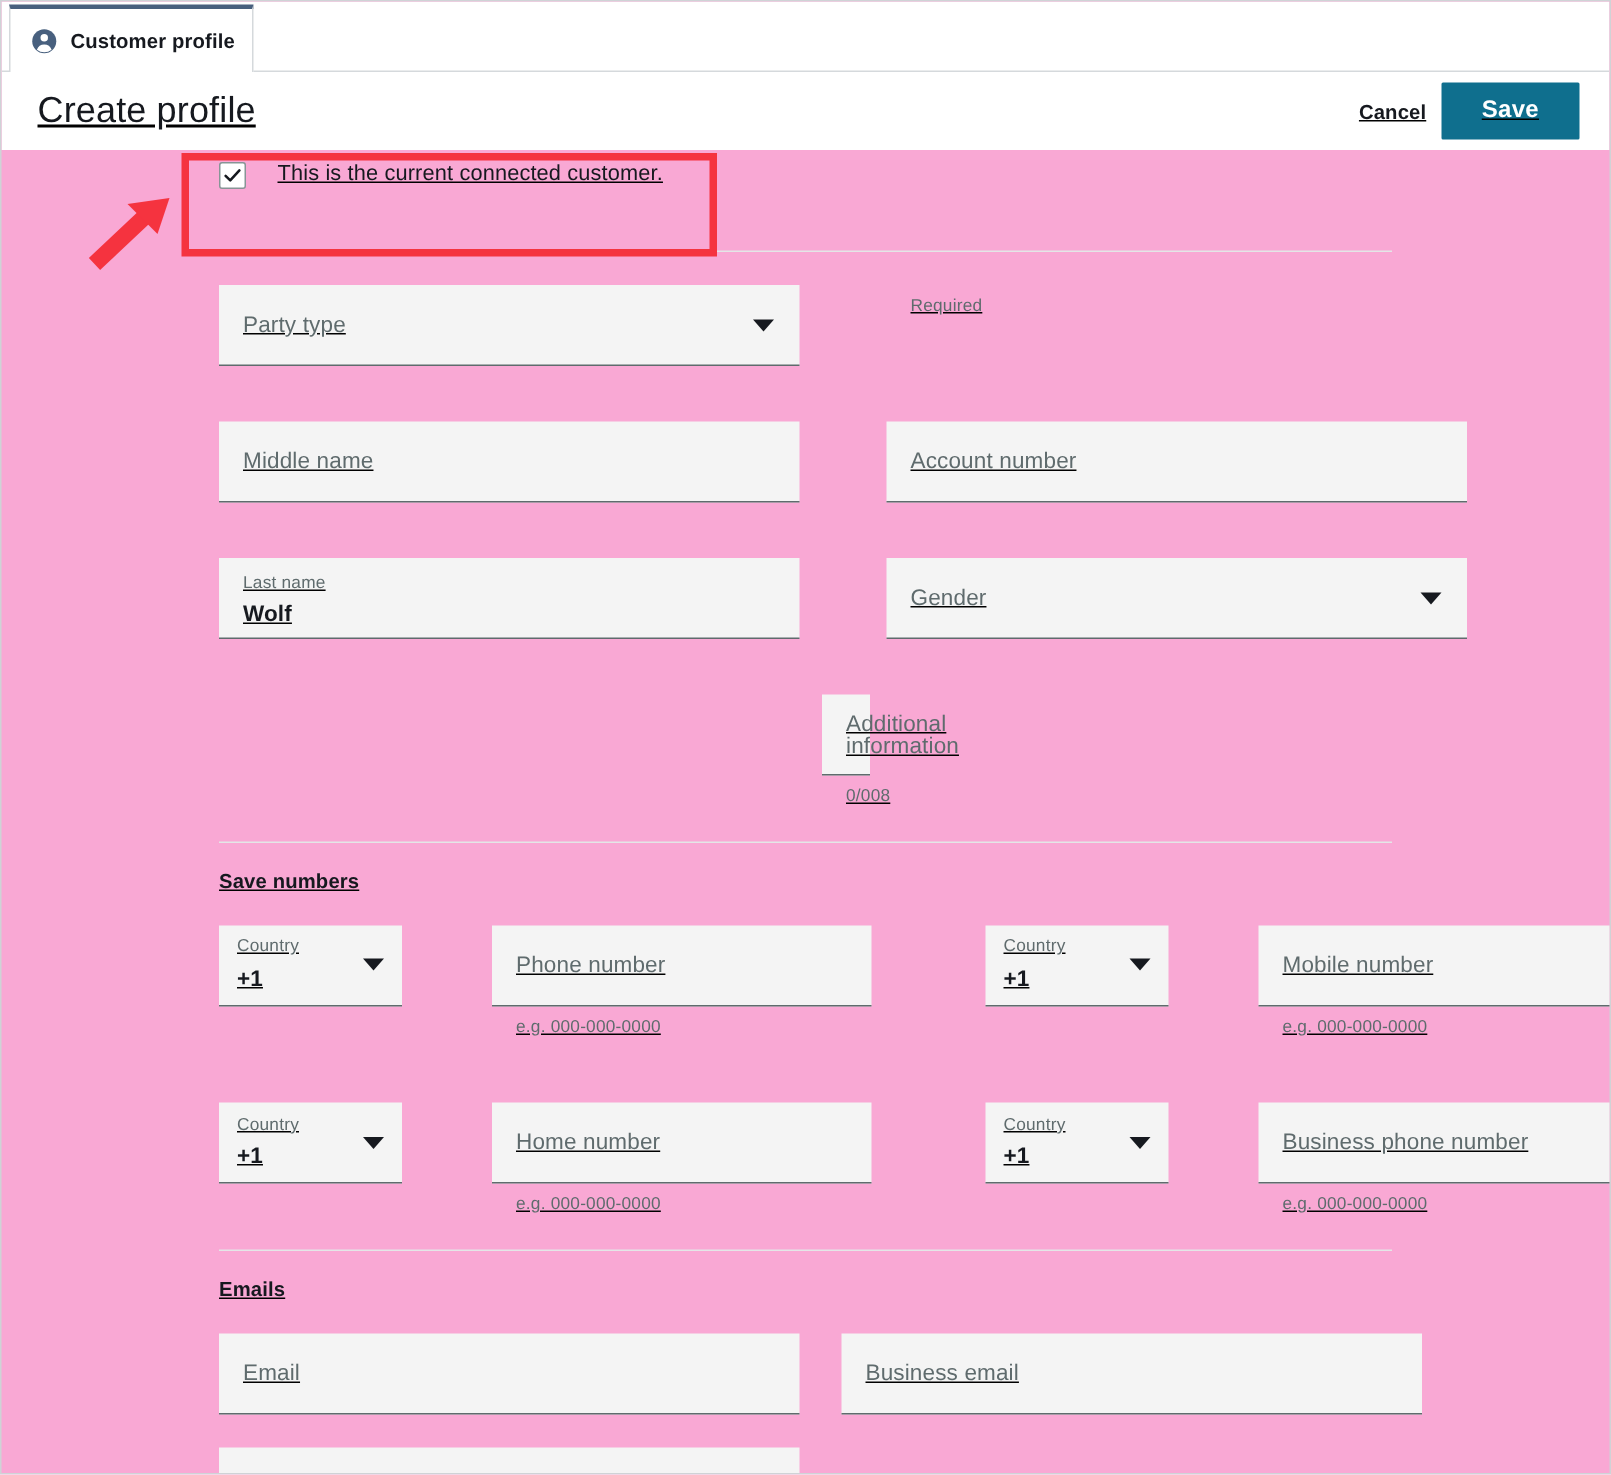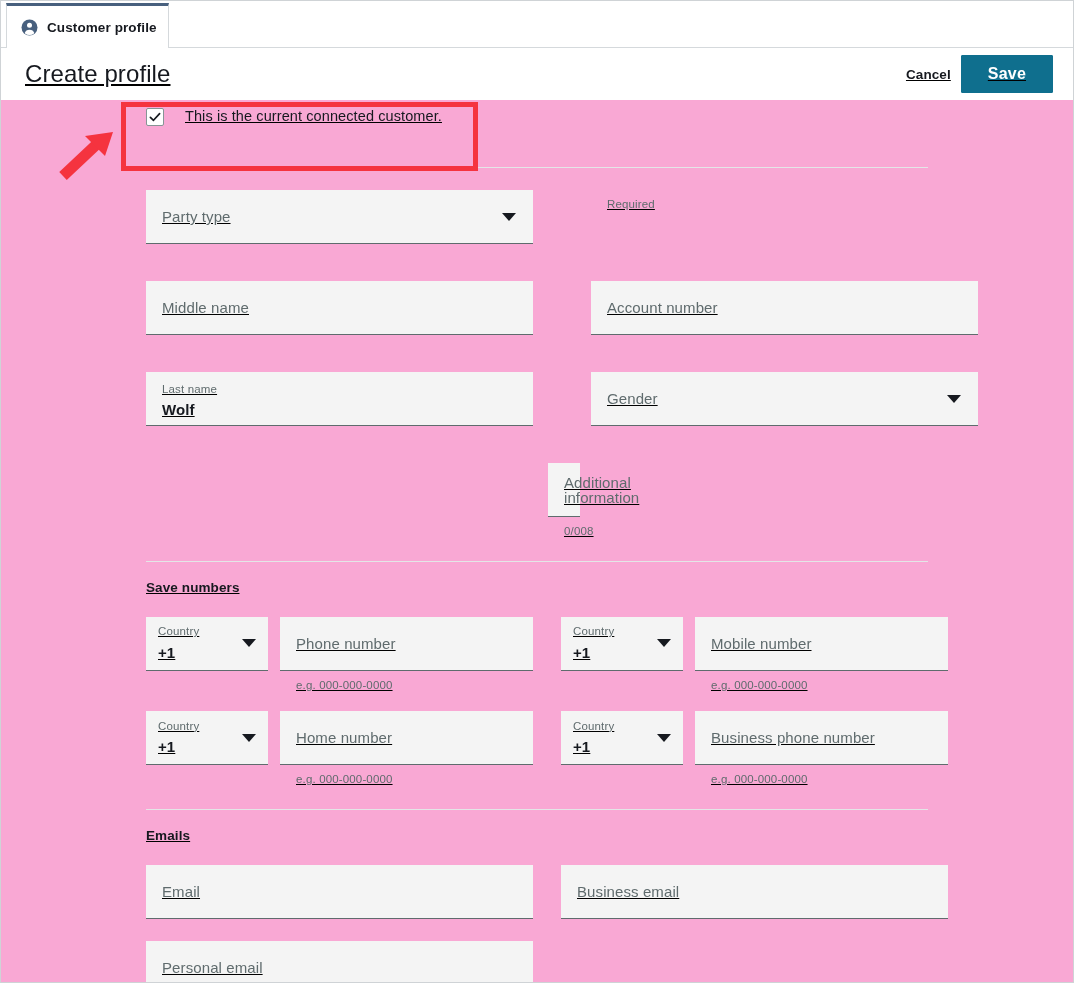--- a/index.html
+++ b/index.html
@@ -186,20 +186,21 @@
     font-weight: 700;
     color: #16191f;
     letter-spacing: .1px;
   }
 
   
   .phone-grid {
     display: grid;
     grid-template-columns: 122px 12px 253px 28px 122px 12px 253px;
     margin: 0 12px 0 145px;
+    gap: 24px;
   }
   .country-box { height: 54px; }
   .country-box .fieldbox { padding: 0 12px; }
   .country-box .caret { right: 12px; }
 
   
   .email-grid {
     display: grid;
     grid-template-columns: 387px 28px 387px;
     margin: 0 0 0 145px;

